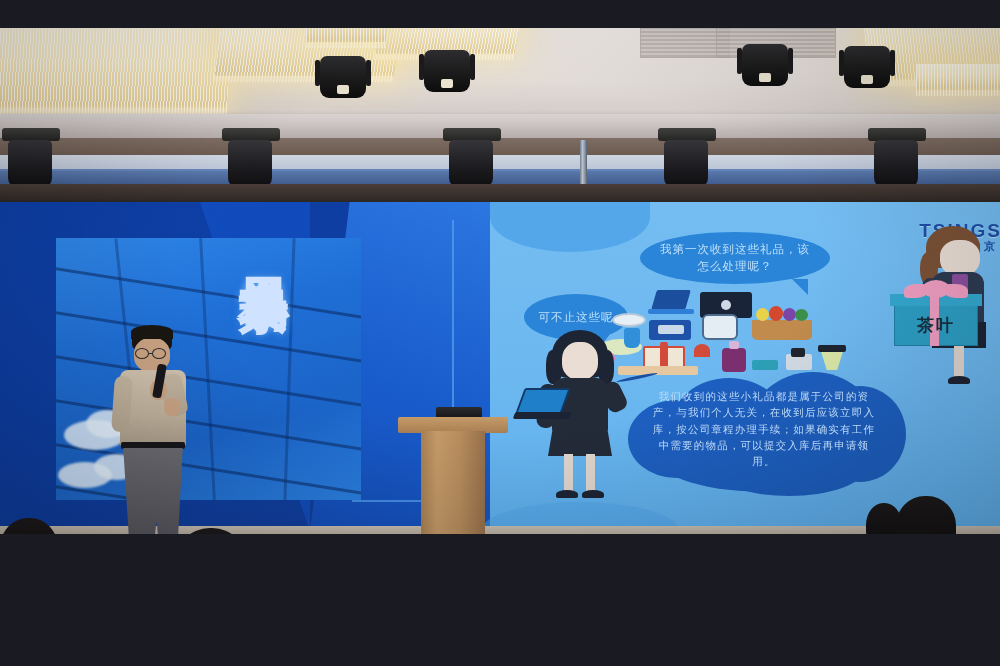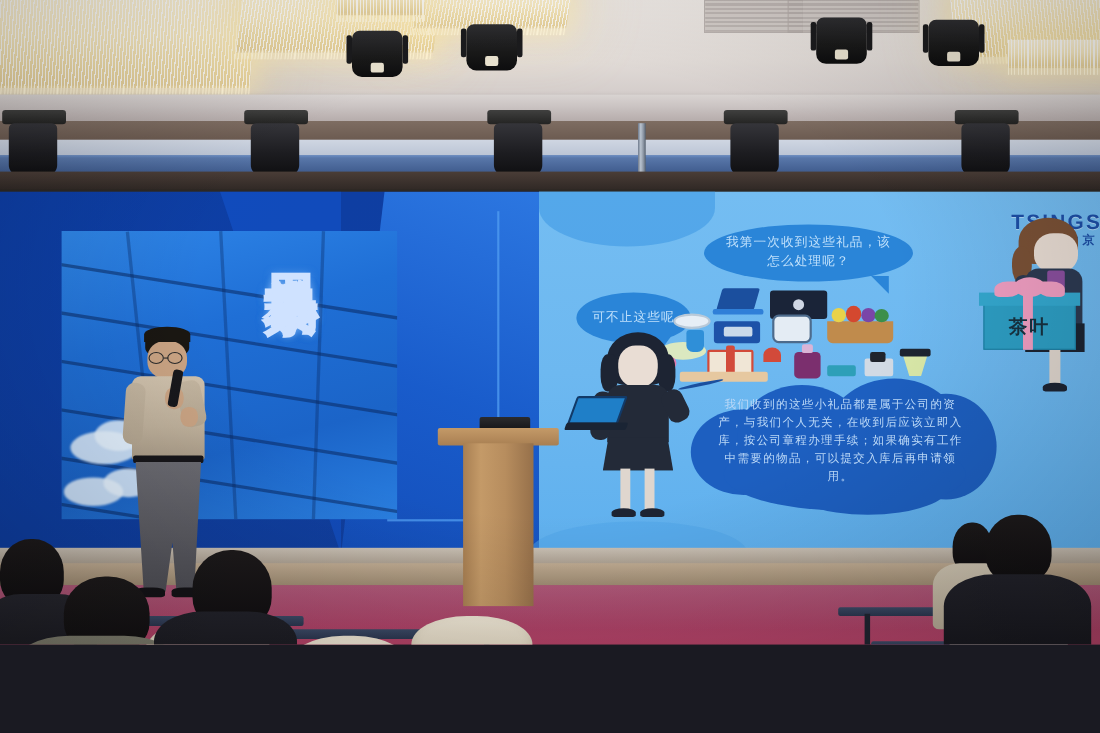--- a/index.html
+++ b/index.html
@@ -4,22 +4,23 @@
 <style>
   * { box-sizing: border-box; margin: 0; padding: 0; }
   html, body {
     width: 1000px; height: 666px;
     overflow: hidden;
     background: #1a1a22;
     font-family: "Liberation Sans", sans-serif;
   }
   #scene {
     position: relative;
-    width: 1000px; height: 586px;
+    width: 1000px; height: 506px;
     overflow: hidden;
+    margin-top: 28px;
   }
 
   
   .ceiling {
     position: absolute; left: 0; top: 0; width: 1000px; height: 172px;
     background: linear-gradient(180deg,#e6e1dc 0%,#ded8d4 30%,#cfc9c6 55%,#b9b2b0 70%,#7b6e66 80%,#5a4e48 88%,#3a3430 100%);
   }
   .ceil-band-white {
     position:absolute; left:0; top:0; width:1000px; height:88px;
     background: linear-gradient(180deg,#efeae6 0%,#e2dcd8 60%,#d3ccca 100%);

